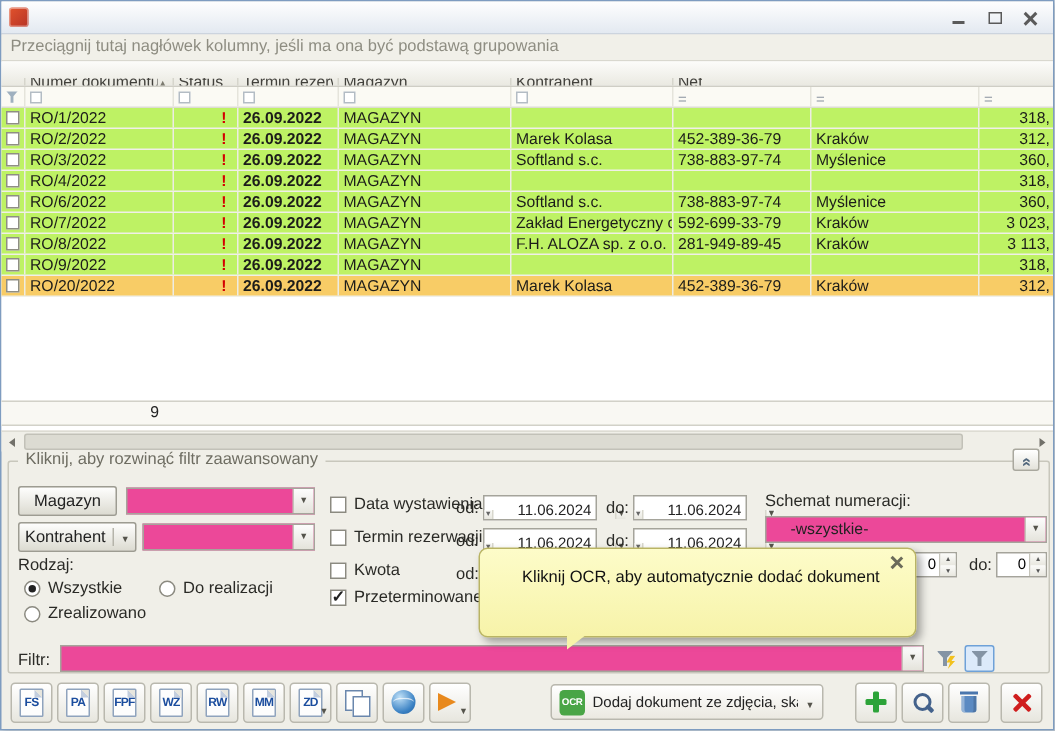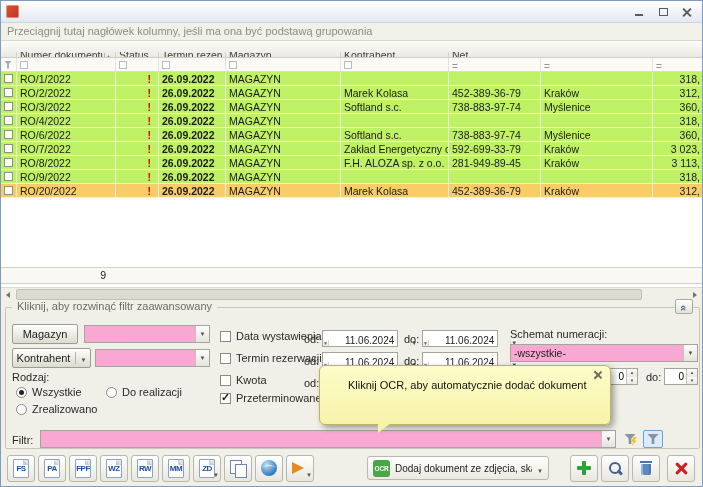--- a/index.html
+++ b/index.html
@@ -80,22 +80,22 @@
     display:flex; align-items:center; justify-content:center; color:#52677c; }
   .chev::after { content:"«"; display:inline-block; transform:rotate(90deg); font-size:11px; font-weight:bold; }
   .lbl { position:absolute; font-size:11px; color:#2a2a26; }
   .pbtn { position:absolute; border:1px solid #9d9c92; border-radius:2px;
     background:linear-gradient(#fefefd,#dcdbd1); font-size:11px; color:#222;
     display:flex; align-items:center; justify-content:center; }
   .btn-magazyn { left:6px; top:16px; width:66px; height:20px; }
   .btn-kontrahent { left:6px; top:40px; width:79px; height:20px; }
   .split-caret { margin-left:5px; padding-left:4px; border-left:1px solid #b5b4aa; }
   .split-caret::after { content:"▼"; font-size:6px; color:#55544c; }
-  .combo { position:absolute; background:#f9a8d4; border:1px solid #a5a49b;
-    display:flex; align-items:center; font-size:10.5px; color:#222; padding-left:3px; }
+  .combo { position:absolute; background:#ec4899; border:1px solid #a5a49b;
+    display:flex; align-items:center; font-size:10.5px; color:#222; padding-left:16px; }
   .combo-val { flex:1; overflow:hidden; white-space:nowrap; }
   .arrow { width:14px; align-self:stretch; background:linear-gradient(#fdfdfd,#e4e3db);
     border-left:1px solid #c5c4ba; display:flex; align-items:center; justify-content:center; }
   .arrow::after { content:"▼"; font-size:6px; color:#55544c; }
   .combo-magazyn { left:78px; top:17px; width:126px; height:18px; }
   .combo-kontrahent { left:89px; top:41px; width:115px; height:18px; }
   .rodzaj-lbl { left:6px; top:63px; }
   .rad-row,.chk-row { position:absolute; display:flex; align-items:center; gap:5px; font-size:11px; color:#2a2a26; }
   .rad { width:11px; height:11px; border:1px solid #8b8a80; border-radius:50%; background:#fff; position:relative; flex:none; }
   .rad.checked::after { content:""; position:absolute; left:2px; top:2px; width:5px; height:5px; border-radius:50%; background:#222; }

